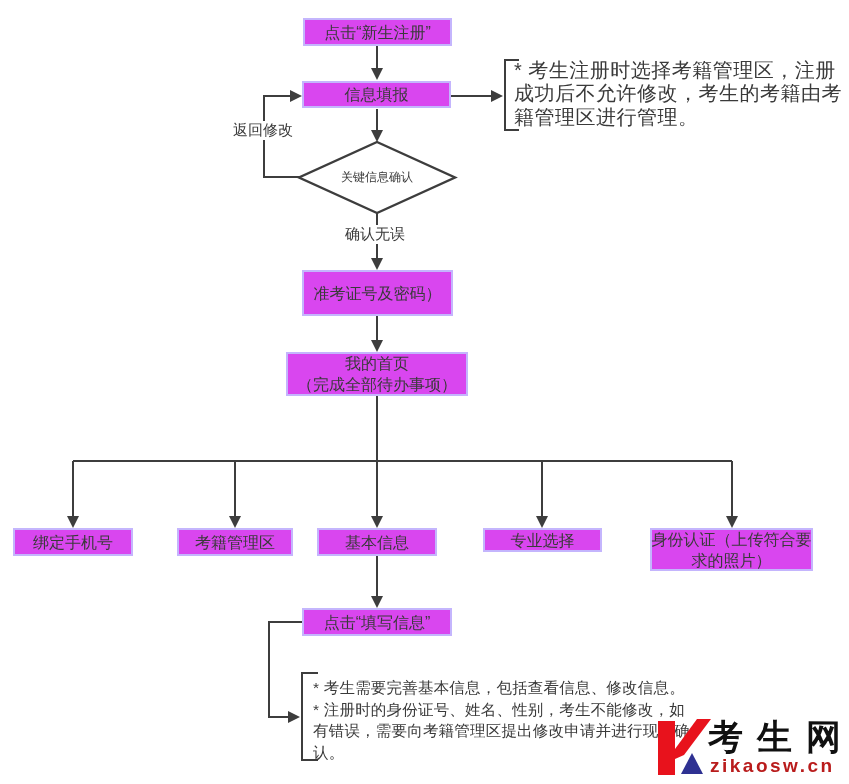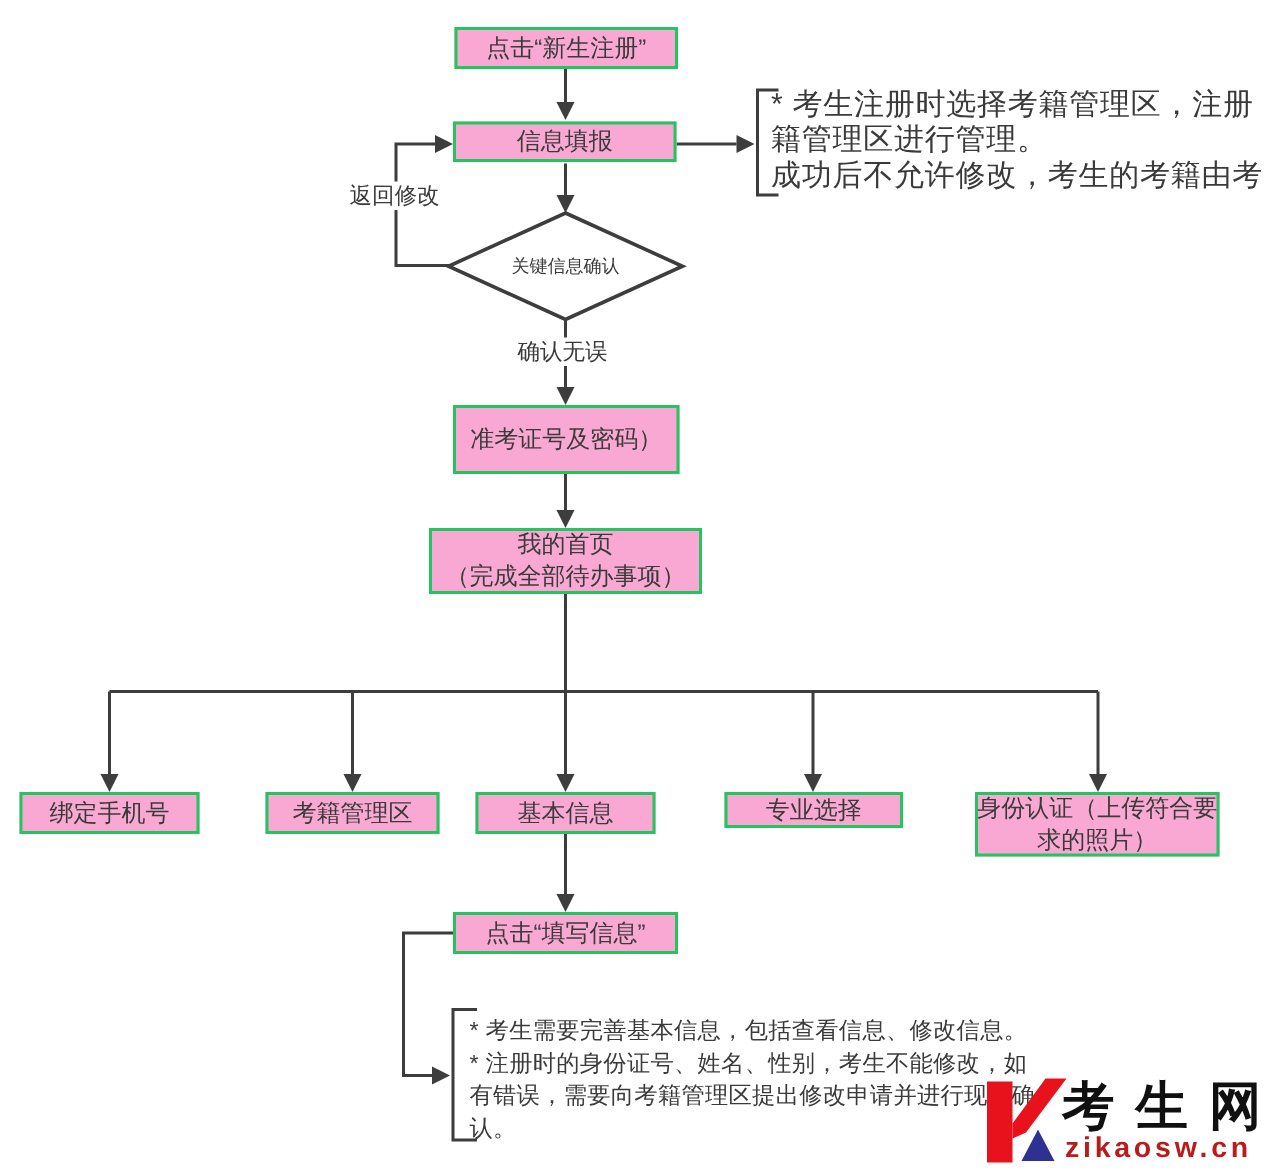--- a/index.html
+++ b/index.html
@@ -6,21 +6,21 @@
   .canvas {
     position:relative; width:849px; height:784px; background:#ffffff;
     font-family:"Liberation Sans","DejaVu Sans",sans-serif;
     color:#3a3a3a; overflow:hidden;
   }
   .wires { position:absolute; left:0; top:0; }
   .wires path { stroke:#3d3d3d; stroke-width:2; fill:none; }
   .wires polygon.arrow { fill:#3d3d3d; stroke:none; }
   .wires polygon.shape { fill:#ffffff; stroke:#3d3d3d; stroke-width:2.4; }
   .node {
-    position:absolute; background:#f9a8d4; border:2px solid #22c55e;
+    position:absolute; background:#d946ef; border:2px solid #c4b5fd;
     display:flex; align-items:center; justify-content:center; text-align:center;
     font-size:16px; line-height:21px; box-sizing:border-box; white-space:nowrap;
   }
   .diamond-label {
     position:absolute; display:flex; align-items:center; justify-content:center;
     font-size:12px; white-space:nowrap;
   }
   .edge-label {
     position:absolute; background:#ffffff; font-size:15px; padding:0 3px; white-space:nowrap;
   }
@@ -123,22 +123,22 @@
     <div>
       <div>身份认证（上传符合要</div>
       <div>求的照片）</div>
     </div>
   </div>
 
   <div class="node" style="left:302px;top:608px;width:150px;height:28px">点击“填写信息”</div>
 
   <div class="note" style="left:514px;top:59px">
     <div>* 考生注册时选择考籍管理区，注册</div>
+    <div>成功后不允许修改，考生的考籍由考</div>
     <div>籍管理区进行管理。</div>
-    <div>成功后不允许修改，考生的考籍由考</div>
   </div>
 
   <div class="note small" style="left:313px;top:677px">
     <div>* 考生需要完善基本信息，包括查看信息、修改信息。</div>
     <div>* 注册时的身份证号、姓名、性别，考生不能修改，如</div>
     <div>有错误，需要向考籍管理区提出修改申请并进行现场确</div>
     <div>认。</div>
   </div>
 
   <div class="logo" style="left:656px;top:712px">

